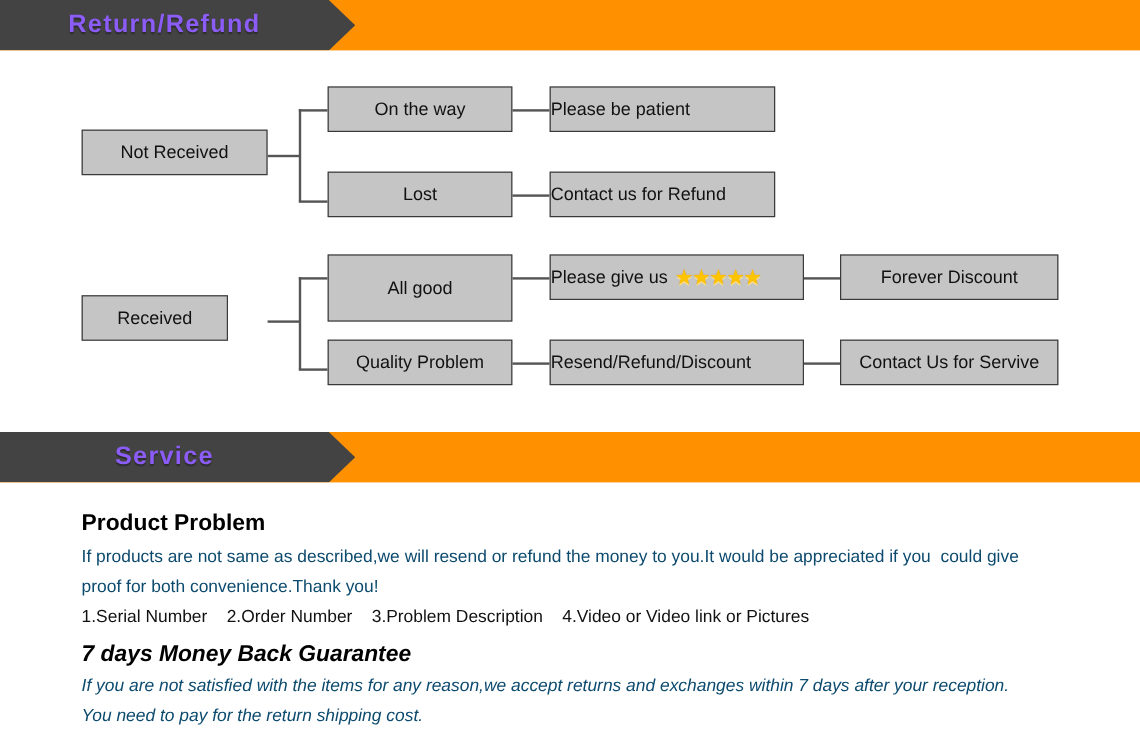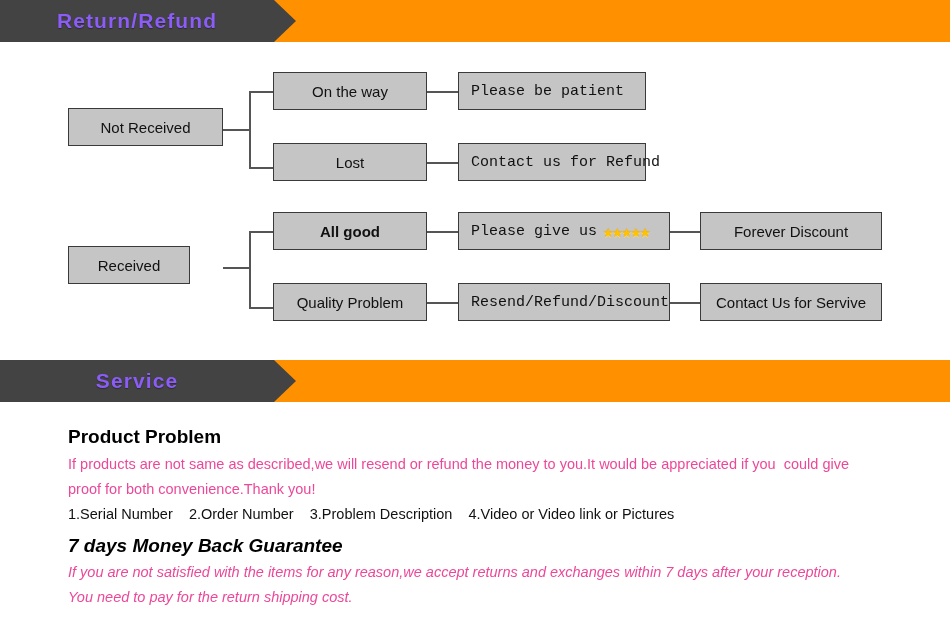--- a/index.html
+++ b/index.html
@@ -27,35 +27,35 @@
   #banner-service{top:360px;}
 
   
   #flow{position:absolute;left:0;top:42px;width:950px;height:318px;}
   .node{
     position:absolute;background:var(--node-bg);border:1.5px solid var(--node-br);
     box-sizing:border-box;display:flex;align-items:center;
     font-size:15px;color:#111;white-space:nowrap;
   }
   .node.center{justify-content:center;}
-  .node.left{justify-content:flex-start;padding-left:12px;font-family:Liberation Mono, monospace;}
+  .node.left{justify-content:flex-start;}
   .conn{position:absolute;background:var(--line);}
   .conn.h{height:1.5px;}
   .conn.v{width:1.5px;}
 
   .stars{display:inline-block;margin-left:6px;letter-spacing:-1px;}
   .stars .st{
     color:#FFC400;font-size:17px;
     text-shadow:0 0 1px #E08A00,0 1px 0 #FFE680;
   }
 
   
   #copy{position:absolute;left:68px;top:424px;width:830px;}
   .h-sec{font-size:19px;font-weight:bold;color:#000;margin:0 0 2px 0;line-height:1.35;}
-  .p-line{font-size:14.5px;color:#ec4899;line-height:25px;margin:0;white-space:pre;}
+  .p-line{font-size:14.5px;color:#0c4a6e;line-height:25px;margin:0;white-space:pre;}
   .p-list{font-size:14.5px;color:#111;line-height:25px;margin:0;white-space:pre;}
   #sec-guarantee{margin-top:6px;font-style:italic;}
 </style>
 </head>
 <body style="--accent: #FF9100; --dark: #434343; --node-bg: #C5C5C5; --node-br: #3a3a3a; --line: #555555;">
 
 <div class="banner" id="banner-return">
   <div class="orange"></div>
   <div class="dark"></div>
   <div class="btitle">Return/Refund</div>
@@ -82,21 +82,21 @@
   <div class="node left" style="left:458px;top:30px;width:188px;height:38px;">Please be patient</div>
   <div class="node left" style="left:458px;top:101px;width:188px;height:38px;">Contact us for Refund</div>
 
   <div class="node center" style="left:68px;top:204px;width:122px;height:38px;">Received</div>
 
   <div class="conn h" style="left:223px;top:225px;width:27px;"></div>
   <div class="conn v" style="left:249px;top:189px;height:77px;"></div>
   <div class="conn h" style="left:249px;top:189px;width:24px;"></div>
   <div class="conn h" style="left:249px;top:265px;width:24px;"></div>
 
-  <div class="node center" style="left:273px;top:170px;width:154px;height:38px;font-weight:bold;">All good</div>
+  <div class="node center" style="left:273px;top:170px;width:154px;height:56px;">All good</div>
   <div class="node center" style="left:273px;top:241px;width:154px;height:38px;">Quality Problem</div>
 
   <div class="conn h" style="left:427px;top:189px;width:31px;"></div>
   <div class="conn h" style="left:427px;top:260px;width:31px;"></div>
 
   <div class="node left" style="left:458px;top:170px;width:212px;height:38px;">
     <span>Please give us</span>
     <span class="stars" id="star-row"><span class="st">★</span><span class="st">★</span><span class="st">★</span><span class="st">★</span><span class="st">★</span></span>
   </div>
 

